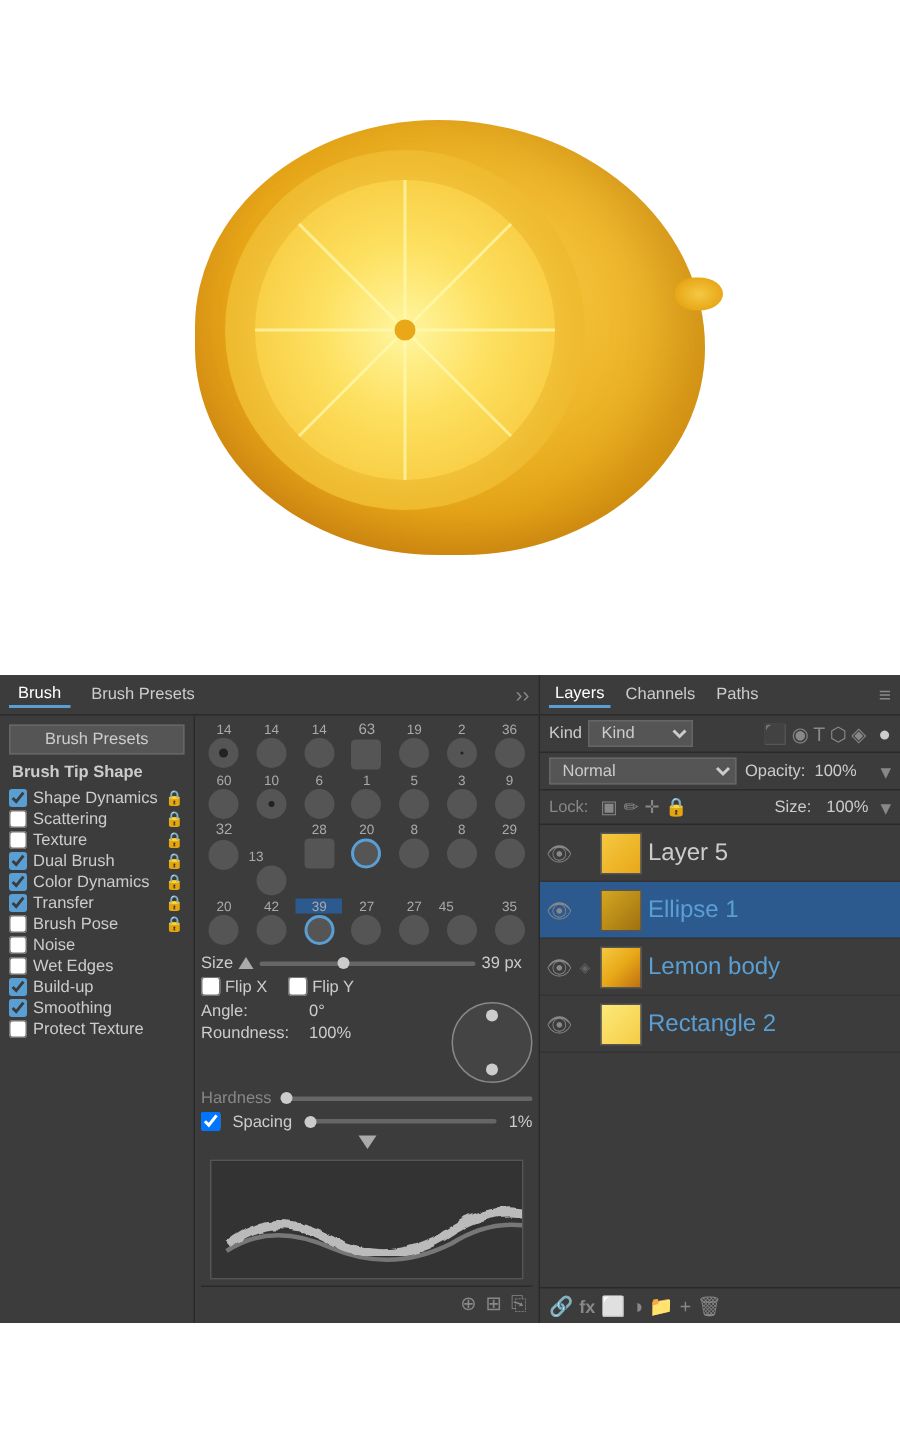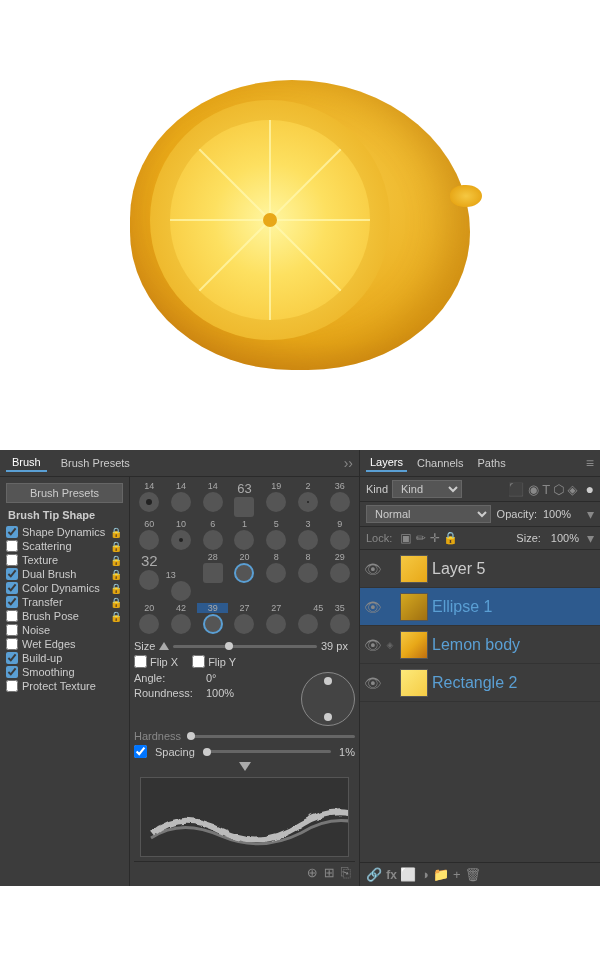--- a/index.html
+++ b/index.html
@@ -519,21 +519,21 @@
             </div>
           <div style="text-align:center;">
               <div style="font-size:9px;color:#aaa;">14</div>
               <div style="width:20px;height:20px;background:#555;border-radius:50%;margin:1px auto;"></div>
             </div>
           <div style="text-align:center;">
               <div style="font-size:9px;color:#aaa;">14</div>
               <div style="width:20px;height:20px;background:#555;border-radius:50%;margin:1px auto;"></div>
             </div>
           <div style="text-align:center;">
-              <div style="font-size:13px;color:#aaa;">63</div>
+              <div style="font-size:10px;color:#aaa;">63</div>
               <div style="width:20px;height:20px;background:#555;border-radius:3px;margin:1px auto;"></div>
             </div>
           <div style="text-align:center;">
               <div style="font-size:9px;color:#aaa;">19</div>
               <div style="width:20px;height:20px;background:#555;border-radius:50%;margin:1px auto;"></div>
             </div>
           <div style="text-align:center;">
               <div style="font-size:9px;color:#aaa;">2</div>
               <div style="width:20px;height:20px;background:#555;border-radius:50%;margin:1px auto;display:flex;align-items:center;justify-content:center;">
                 <div style="width:2px;height:2px;background:#222;border-radius:50%;"></div>
@@ -569,21 +569,21 @@
           <div style="text-align:center;">
               <div style="font-size:9px;color:#aaa;">3</div>
               <div style="width:20px;height:20px;background:#555;border-radius:50%;margin:1px auto;"></div>
             </div>
           <div style="text-align:center;">
               <div style="font-size:9px;color:#aaa;">9</div>
               <div style="width:20px;height:20px;background:#555;border-radius:50%;margin:1px auto;"></div>
             </div>
 
           <div style="text-align:center;">
-              <div style="font-size:15px;color:#aaa;">32</div>
+              <div style="font-size:10px;color:#aaa;">32</div>
               <div style="width:20px;height:20px;background:#555;border-radius:50%;margin:1px auto;"></div>
             </div>
           <div style="text-align:left;margin-top:18px;">
               <div style="font-size:9px;color:#aaa;">13</div>
               <div style="width:20px;height:20px;background:#555;border-radius:50%;margin:1px auto;"></div>
             </div>
           <div style="text-align:center;">
               <div style="font-size:9px;color:#aaa;">28</div>
               <div style="width:20px;height:20px;background:#555;border-radius:3px;margin:1px auto;"></div>
             </div>
@@ -617,21 +617,21 @@
               <div style="width:20px;height:20px;background:#555;border-radius:50%;margin:1px auto;border:2px solid #5a9fd4;"></div>
             </div>
           <div style="text-align:center;">
               <div style="font-size:9px;color:#aaa;">27</div>
               <div style="width:20px;height:20px;background:#555;border-radius:50%;margin:1px auto;"></div>
             </div>
           <div style="text-align:center;">
               <div style="font-size:9px;color:#aaa;">27</div>
               <div style="width:20px;height:20px;background:#555;border-radius:50%;margin:1px auto;"></div>
             </div>
-          <div style="text-align:right;">
+          <div style="text-align:left;">
               <div style="font-size:9px;color:#aaa;">45</div>
               <div style="width:20px;height:20px;background:#555;border-radius:50%;margin:1px auto;"></div>
             </div>
           <div style="text-align:center;">
               <div style="font-size:9px;color:#aaa;">35</div>
               <div style="width:20px;height:20px;background:#555;border-radius:50%;margin:1px auto;"></div>
             </div>
         </div>
 
         <div style="display:flex;align-items:center;gap:4px;margin-bottom:3px;">

